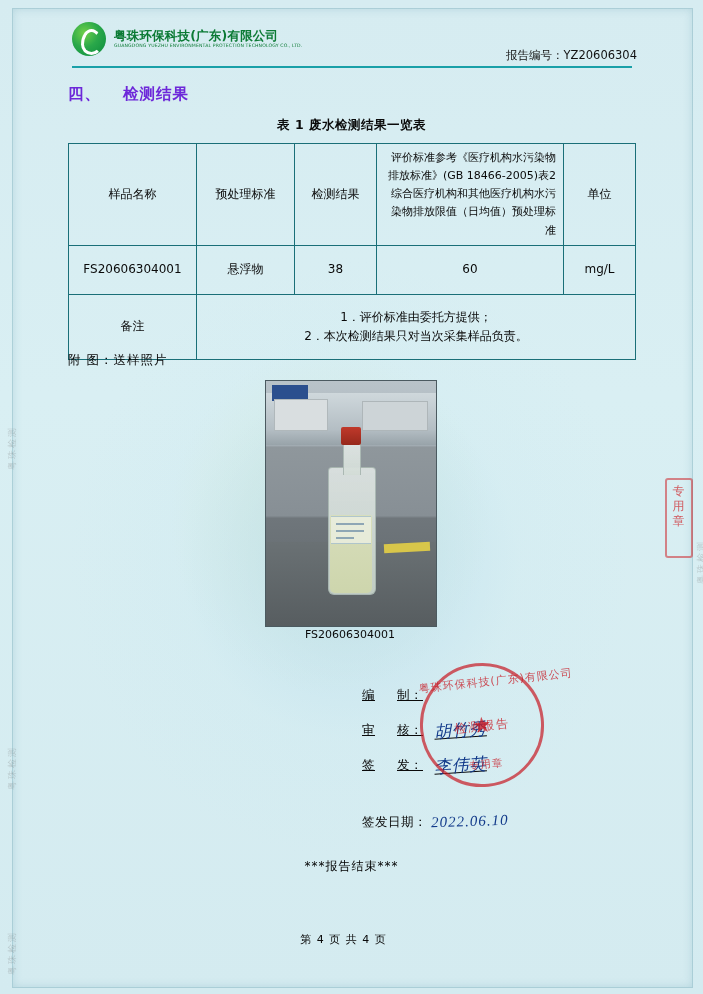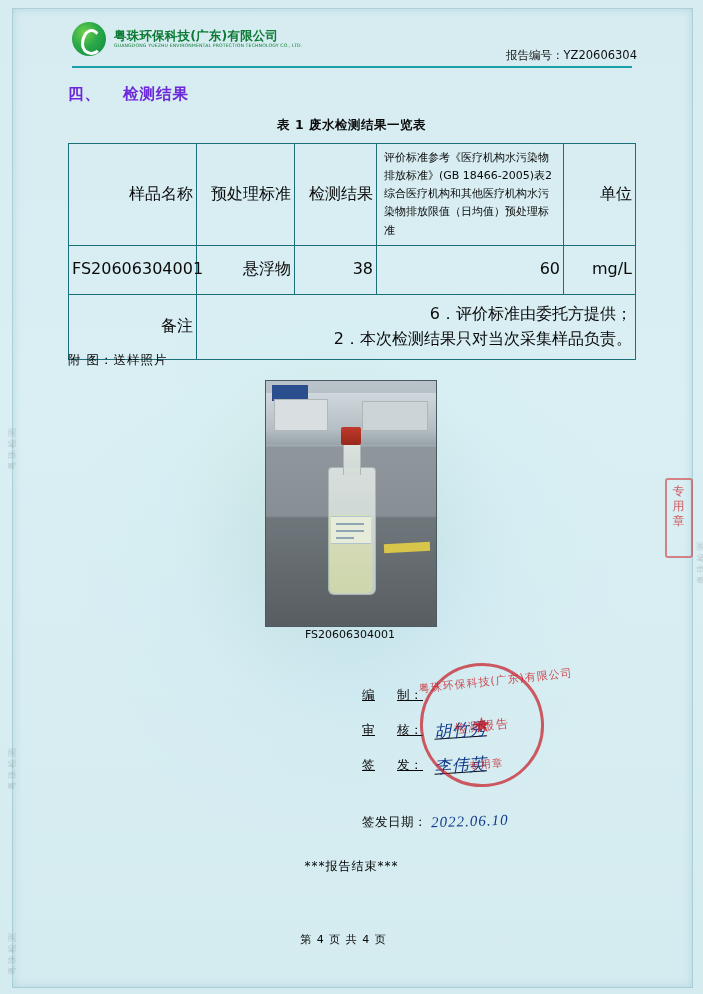--- a/index.html
+++ b/index.html
@@ -127,30 +127,30 @@
   .result-table {
     position: absolute;
     left: 68px; top: 143px;
     width: 567px;
     border-collapse: collapse;
     table-layout: fixed;
   }
   .result-table td {
     border: 1px solid #1a6f78;
     font-family: "DejaVu Sans", sans-serif;
-    font-size: 16px;
-    color: #0a0a0a;
-    text-align: right;
+    font-size: 12px;
+    color: #0a0a0a;
+    text-align: center;
     vertical-align: middle;
     padding: 4px 3px;
     line-height: 1.55;
   }
   .result-table .head td { height: 72px; }
   .result-table .crit {
-    text-align: left;
+    text-align: right;
     padding: 5px 7px;
     line-height: 1.65;
     font-size: 11px;
   }
   .result-table .data td { height: 40px; }
   .result-table .note td { height: 56px; }
   .note-body {
     text-align: left;
     padding-left: 12px;
     line-height: 1.85;
@@ -433,21 +433,21 @@
     <tr class="data">
       <td>FS20606304001</td>
       <td>悬浮物</td>
       <td>38</td>
       <td>60</td>
       <td>mg/L</td>
     </tr>
     <tr class="note">
       <td>备注</td>
       <td colspan="4" class="note-body">
-        <div>6．评价标准由委托方提供；</div>
+        <div>1．评价标准由委托方提供；</div>
         <div>2．本次检测结果只对当次采集样品负责。</div>
       </td>
     </tr>
   </tbody>
 </table>
 
 <div class="attach-label">附  图：送样照片</div>
 
 <div class="photo-frame">
   <div class="photo-bg"></div>

